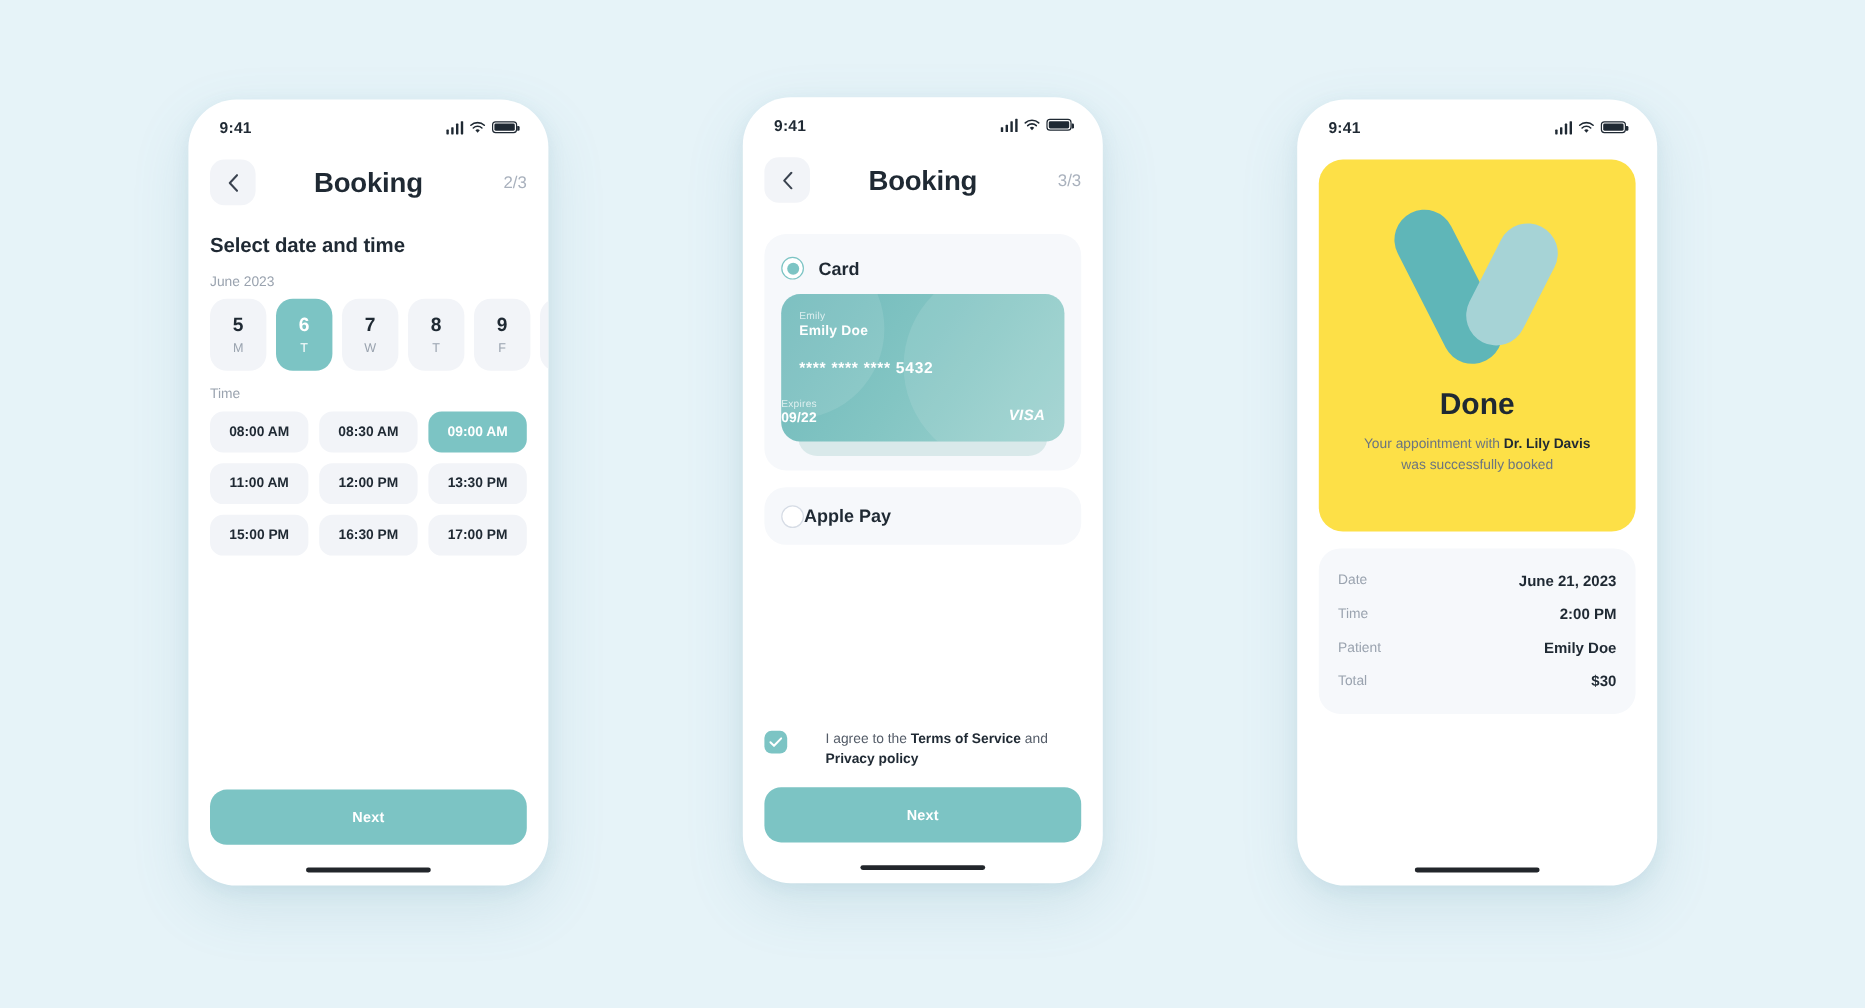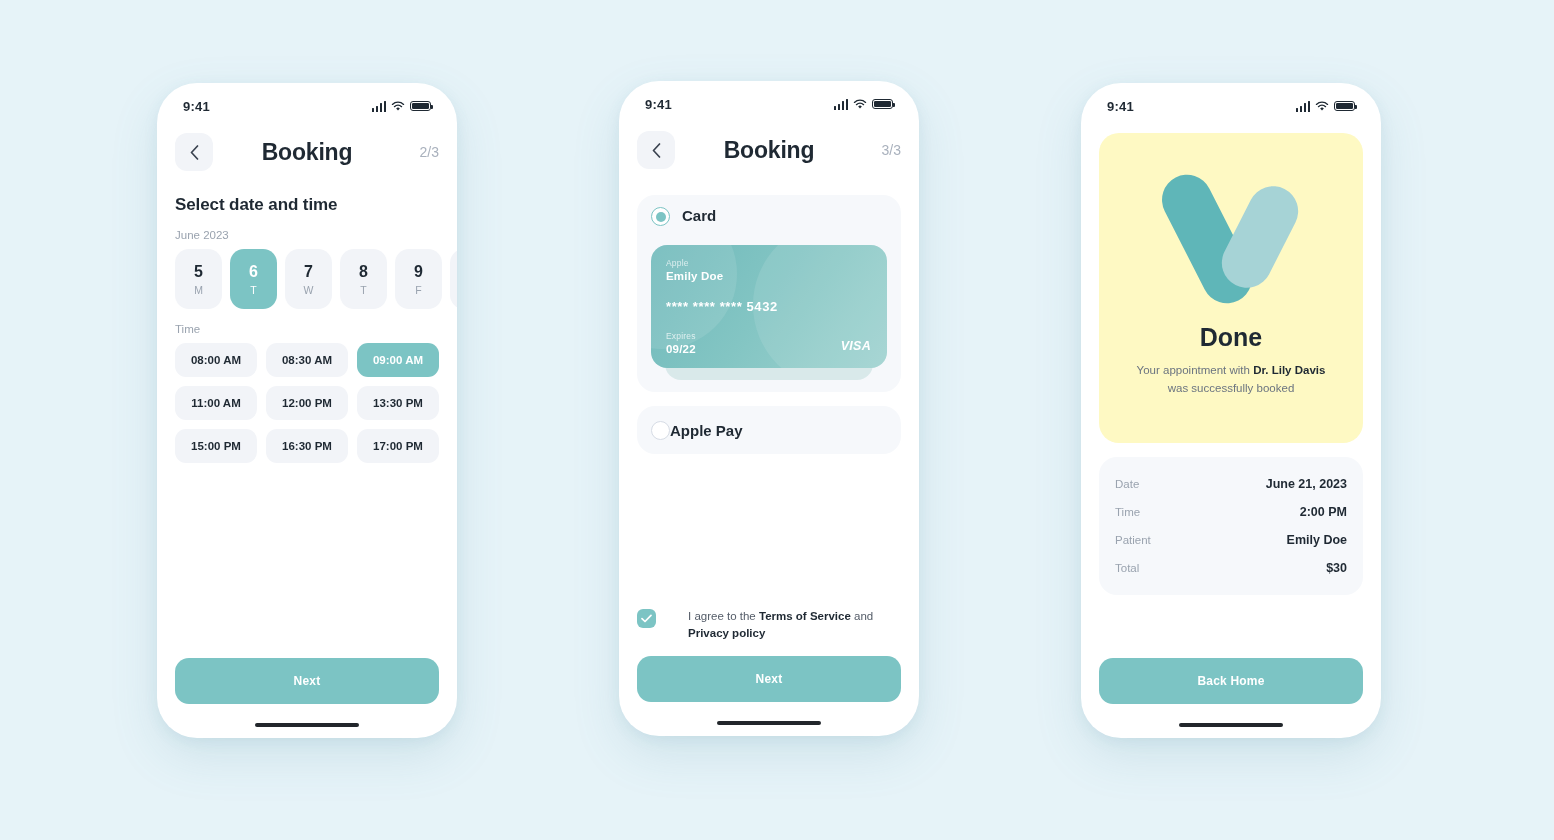--- a/index.html
+++ b/index.html
@@ -107,21 +107,21 @@
     width: 100%; height: 46px; border: none; border-radius: 14px;
     background: #7cc4c4; color: #ffffff;
     font-size: 12px; font-weight: bold; letter-spacing: .2px;
     font-family: "Liberation Sans", sans-serif; cursor: pointer;
   }
   .homebar { flex: none; height: 26px; display: flex; align-items: center; justify-content: center; }
   .homebar i { display: block; width: 104px; height: 4.5px; background: #22262b; border-radius: 3px; }
 
   
   .pay-group { background: #f6f8fb; border-radius: 18px; padding: 12px 14px; margin-top: 14px; }
-  .pay-head { display: flex; align-items: flex-start; gap: 12px; height: 26px; }
+  .pay-head { display: flex; align-items: flex-end; gap: 12px; height: 26px; }
   .radio {
     width: 19px; height: 19px; border-radius: 50%; flex: none;
     border: 1.8px solid #d6dce5; background: #fff;
     display: flex; align-items: center; justify-content: center;
   }
   .radio.on { border-color: #7cc4c4; }
   .radio.on::after { content: ""; width: 10px; height: 10px; border-radius: 50%; background: #7cc4c4; }
   .pay-name { font-size: 15px; font-weight: bold; color: #1f2933; }
 
   .card-wrap { position: relative; margin-top: 12px; padding-bottom: 12px; }
@@ -136,42 +136,42 @@
   }
   .credit-card .blob { position: absolute; border-radius: 50%; background: rgba(255,255,255,0.10); }
   .blob-a { width: 150px; height: 150px; left: -64px; top: -46px; }
   .blob-b { width: 168px; height: 168px; right: -34px; top: -24px; }
   .cc-label { font-size: 8.5px; color: rgba(255,255,255,.72); letter-spacing: .2px; }
   .cc-value { font-size: 11.5px; font-weight: bold; color: #fff; margin-top: 2px; letter-spacing: .2px; }
   .cc-number {
     position: absolute; left: 15px; top: 54px;
     font-size: 13px; font-weight: bold; letter-spacing: .6px; color: #fff;
   }
-  .cc-bottom { position: absolute; left: 15px; bottom: 13px; }
+  .cc-bottom { position: absolute; left: 0; bottom: 13px; }
   .cc-brand {
     position: absolute; right: 16px; bottom: 15px;
     font-size: 12.5px; font-weight: bold; font-style: italic; color: #fff; letter-spacing: .3px;
   }
 
   .pay-alt {
     background: #f6f8fb; border-radius: 18px; padding: 0 14px; margin-top: 14px;
     height: 48px; display: flex; align-items: center; 
   }
 
   .terms { display: flex; align-items: flex-start; gap: 10px; margin-top: 10px; }
   .checkbox {
     width: 19px; height: 19px; border-radius: 6px; background: #7cc4c4; flex: none;
     display: flex; align-items: center; justify-content: center; margin-top: 1px; cursor: pointer;
   }
   .terms-text { font-size: 11.5px; line-height: 1.5; color: #545c68; }
   .terms-text b { color: #1f2933; }
 
   
   .done-panel {
-    background: #fef9c3; border-radius: 20px; margin-top: 12px;
+    background: #fde047; border-radius: 20px; margin-top: 12px;
     height: 310px; display: flex; flex-direction: column;
     align-items: center; justify-content: center; padding: 0 18px;
   }
   .logo { position: relative; width: 138px; height: 118px; margin-bottom: 26px; }
   .logo span { position: absolute; display: block; border-radius: 40px; }
   .logo .left {
     width: 50px; height: 138px; background: #5fb6b8;
     left: 20px; top: -9px; transform: rotate(-27deg); transform-origin: 50% 50%;
   }
   .logo .right {
@@ -312,21 +312,21 @@
         <div class="pay-head">
           <span class="radio on"></span>
           <span class="pay-name">Card</span>
         </div>
 
         <div class="card-wrap">
           <div class="card-ghost"></div>
           <div class="credit-card">
             <span class="blob blob-a"></span>
             <span class="blob blob-b"></span>
-            <div class="cc-label">Apple</div>
+            <div class="cc-label">Emily</div>
             <div class="cc-value">Emily Doe</div>
             <div class="cc-number">**** **** **** 5432</div>
             <div class="cc-bottom">
               <div class="cc-label">Expires</div>
               <div class="cc-value">09/22</div>
             </div>
             <div class="cc-brand">VISA</div>
           </div>
         </div>
       </div>
@@ -404,21 +404,18 @@
           <span class="skey">Patient</span>
           <span class="sval">Emily Doe</span>
         </div>
         <div class="srow">
           <span class="skey">Total</span>
           <span class="sval">$30</span>
         </div>
       </div>
     </div>
 
-    <div class="footer">
-      <button class="primary-btn">Back Home</button>
-    </div>
     <div class="homebar">
         <i></i>
       </div>
   </div>
 
 </div>
 
 </body></html>

